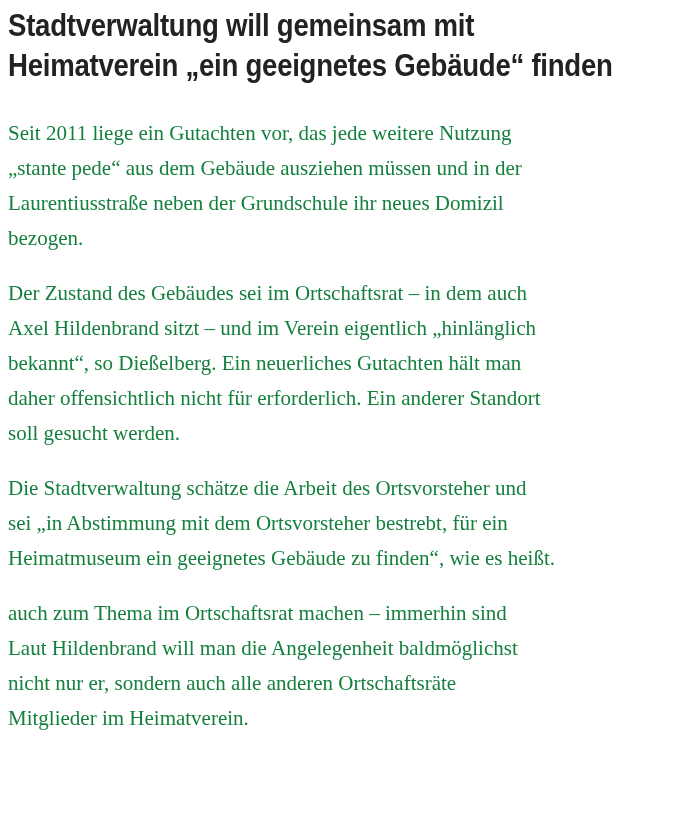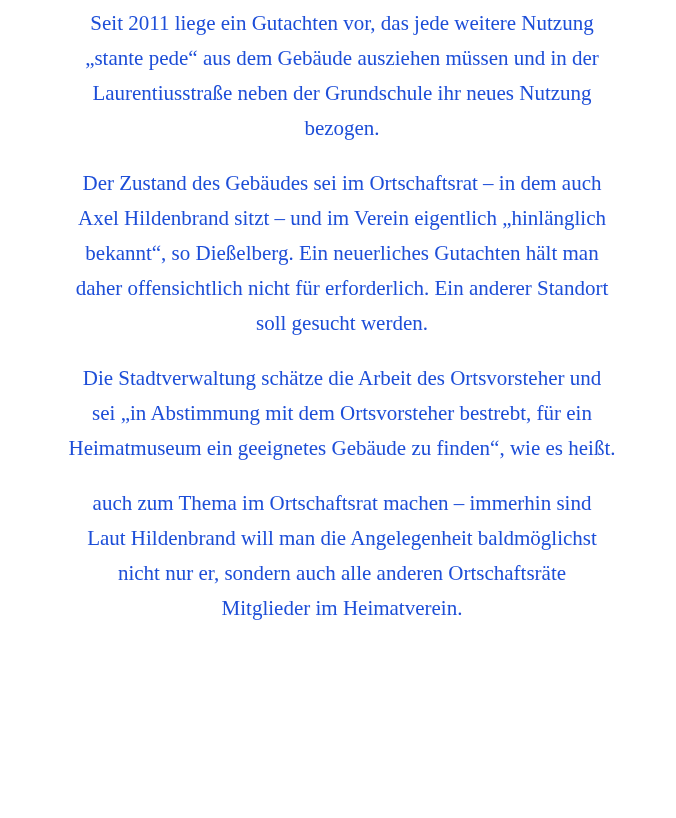--- a/index.html
+++ b/index.html
@@ -36,35 +36,38 @@
     transform-origin: 0 50%;
   }
   .paragraph {
     margin: 0 0 20px 0;
     padding: 0;
   }
   .text-line {
     font-family: "Liberation Serif", serif;
     font-size: 21px;
     line-height: 35px;
-    color: #1d4ed8;
+    color: #15803d;
     white-space: nowrap;
-    text-align: center;
   }
 </style>
 </head>
 <body>
 
 <div class="page">
 
+  <h1 class="headline">
+    <span class="headline-line">Stadtverwaltung will gemeinsam mit</span>
+    <span class="headline-line">Heimatverein „ein geeignetes Gebäude“ finden</span>
+  </h1>
 
   <div class="paragraph">
     <div class="text-line">Seit 2011 liege ein Gutachten vor, das jede weitere Nutzung</div>
     <div class="text-line">„stante pede“ aus dem Gebäude ausziehen müssen und in der</div>
-    <div class="text-line">Laurentiusstraße neben der Grundschule ihr neues Nutzung</div>
+    <div class="text-line">Laurentiusstraße neben der Grundschule ihr neues Domizil</div>
     <div class="text-line">bezogen.</div>
   </div>
 
   <div class="paragraph">
     <div class="text-line">Der Zustand des Gebäudes sei im Ortschaftsrat – in dem auch</div>
     <div class="text-line">Axel Hildenbrand sitzt – und im Verein eigentlich „hinlänglich</div>
     <div class="text-line">bekannt“, so Dießelberg. Ein neuerliches Gutachten hält man</div>
     <div class="text-line">daher offensichtlich nicht für erforderlich. Ein anderer Standort</div>
     <div class="text-line">soll gesucht werden.</div>
   </div>

